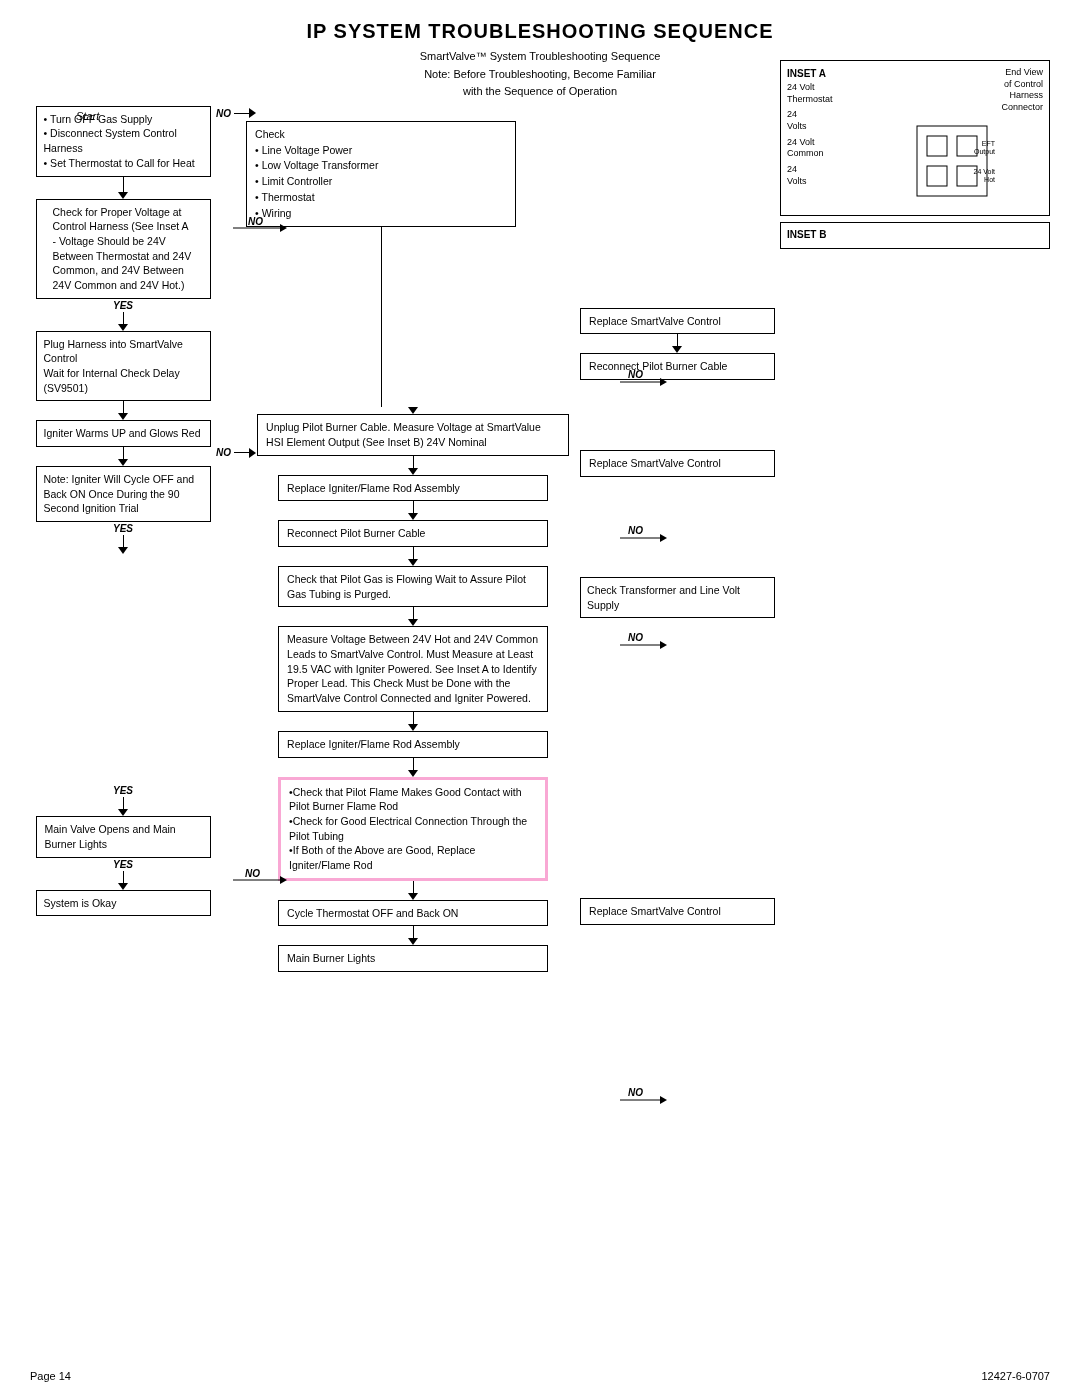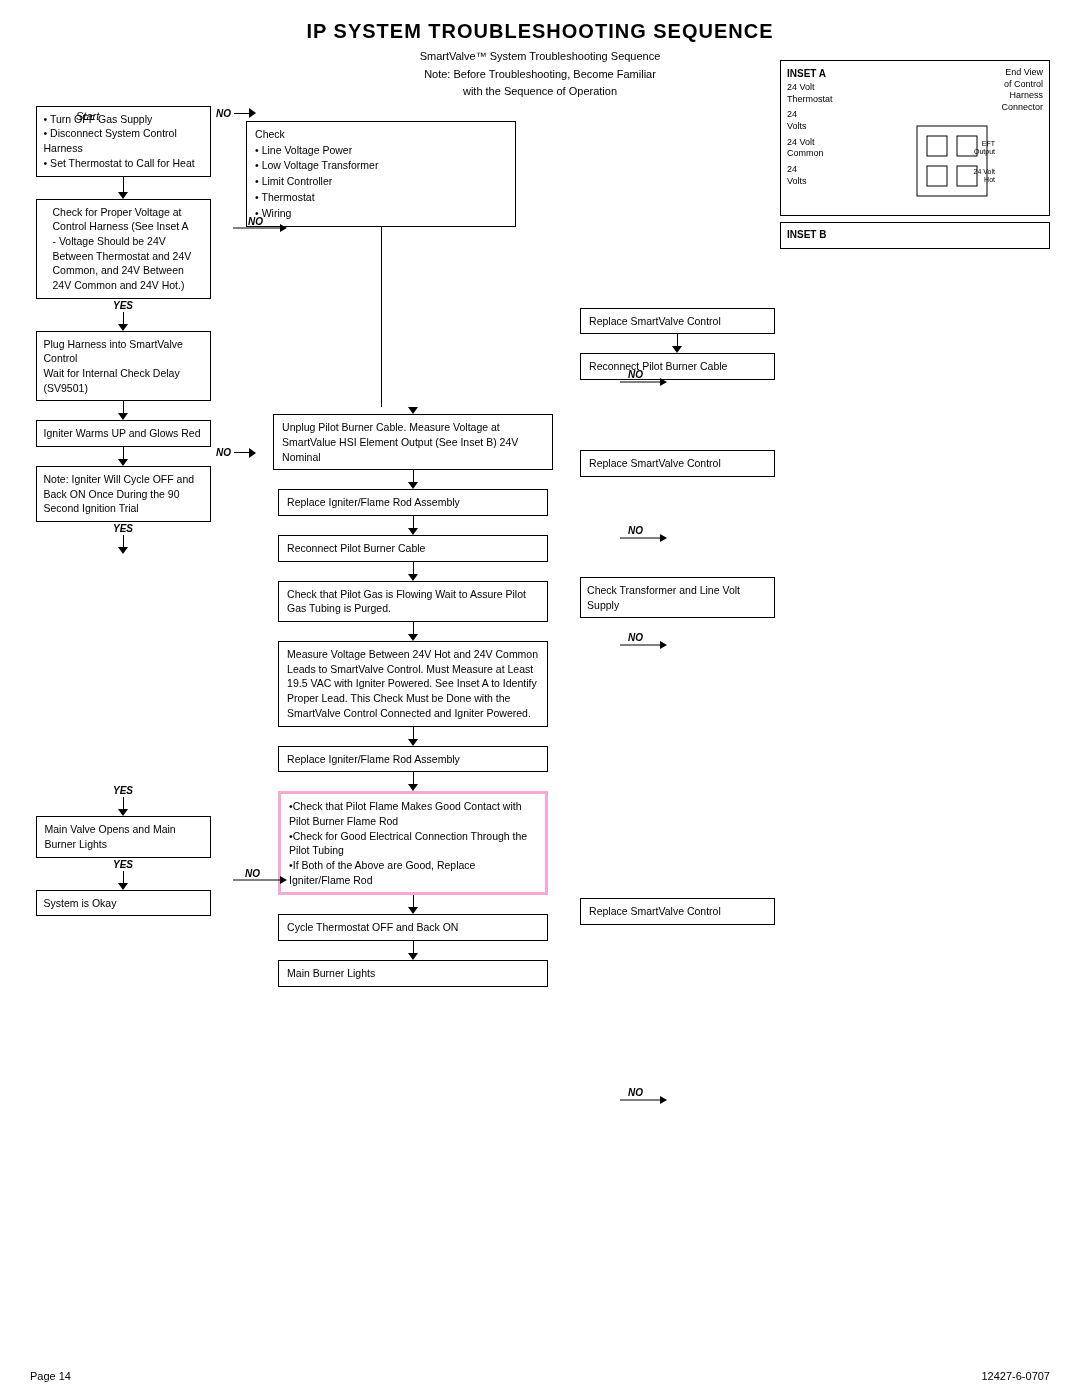--- a/index.html
+++ b/index.html
@@ -172,21 +172,21 @@
     <div style="display:flex; flex-direction:row; align-items:flex-start; width:100%;">
 
       <div style="display:flex;flex-direction:row;align-items:center;margin-top:40px;margin-left:-20px;">
         <span style="font-size:10px;font-style:italic;font-weight:bold;margin-right:3px;">NO</span>
         <div style="width:15px;height:1px;background:#000;"></div>
         <div style="width:0;height:0;border-top:5px solid transparent;border-bottom:5px solid transparent;border-left:7px solid #000;"></div>
       </div>
       <div style="display:flex;flex-direction:column;align-items:center;flex:1;">
         <div style="width:0;height:0;border-left:5px solid transparent;border-right:5px solid transparent;border-top:7px solid #000;"></div>
 
-        <div style="width:280px; border:1px solid #000; padding:5px 8px; font-size:10.5px; line-height:1.4;">
+        <div style="width:312px; border:1px solid #000; padding:5px 8px; font-size:10.5px; line-height:1.4;">
           <span>Unplug Pilot Burner Cable. Measure Voltage at SmartValue HSI Element Output (See Inset B) 24V Nominal</span>
         </div>
         <div style="width:1px;background:#000;height:12px;"></div>
         <div style="width:0;height:0;border-left:5px solid transparent;border-right:5px solid transparent;border-top:7px solid #000;"></div>
 
         <div style="width:270px; border:1px solid #000; padding:5px 8px; font-size:10.5px; line-height:1.4;">
           <span>Replace Igniter/Flame Rod Assembly</span>
         </div>
         <div style="width:1px;background:#000;height:12px;"></div>
         <div style="width:0;height:0;border-left:5px solid transparent;border-right:5px solid transparent;border-top:7px solid #000;"></div>

